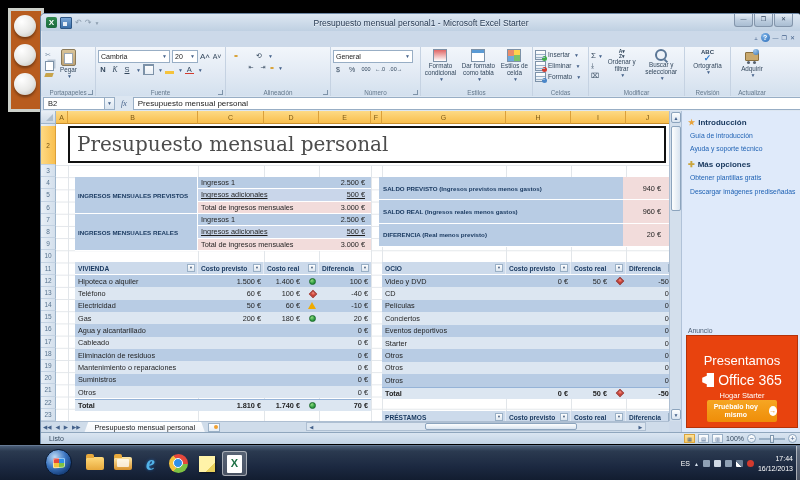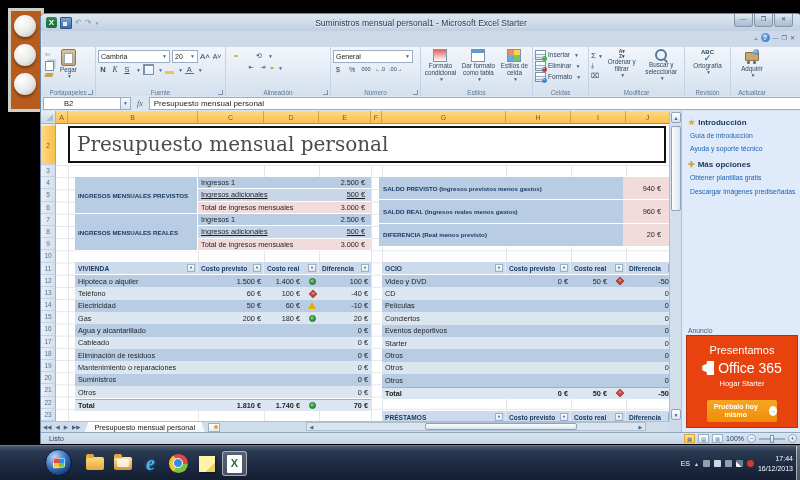--- a/index.html
+++ b/index.html
@@ -69,21 +69,21 @@
   .cart-ic::after{content:"";position:absolute;right:-1px;top:-4px;width:6px;height:6px;border-radius:50%;background:radial-gradient(circle at 35% 30%,#9cc4ea,#3a78b8);}
   .cellrow{display:flex;align-items:center;gap:2px;font-size:6.5px;color:#33475c;height:11px;}
   .mini-grid{width:9px;height:8px;border:1px solid #7d92a8;background:linear-gradient(#fff,#dfe8f2);position:relative;}
   .mini-grid::after{content:"";position:absolute;left:0;right:0;top:3px;height:1px;background:#9ab0c6;box-shadow:0 3px 0 #9ab0c6;}
   .dot-g{position:absolute;right:-2px;bottom:-2px;width:5px;height:5px;border-radius:50%;background:#3fae49;color:#fff;font-size:4px;line-height:5px;text-align:center;}
   .dot-r{position:absolute;right:-2px;bottom:-2px;width:5px;height:5px;border-radius:50%;background:#d23a2e;}
   .dot-b{position:absolute;right:-2px;bottom:-2px;width:5px;height:5px;border-radius:50%;background:#4a86c8;}
 
   
   #fbar{left:0;top:82px;width:100%;height:15px;background:#dce6f1;border-bottom:1px solid #aebfd2;display:flex;align-items:center;}
-  #namebox{width:56px;height:11px;background:#fff;border:1px solid #98aec5;margin-left:2px;font-size:7.5px;line-height:11px;padding-left:20px;color:#222;}
+  #namebox{width:56px;height:11px;background:#fff;border:1px solid #98aec5;margin-left:2px;font-size:7.5px;line-height:11px;padding-left:4px;color:#222;}
   .nb-dd{width:9px;height:11px;border:1px solid #98aec5;border-left:none;background:linear-gradient(#f4f8fc,#dbe5f0);font-size:5px;color:#44618a;text-align:center;line-height:11px;}
   #fx{font-size:8px;font-style:italic;font-family:"Liberation Serif",serif;color:#44618a;padding:0 6px;}
   #finput{flex:1;height:11px;background:#fff;border:1px solid #98aec5;border-right:none;font-size:8px;line-height:11px;padding-left:4px;color:#222;}
 
   
   #corner{left:0;top:97px;width:15px;height:13px;background:linear-gradient(#e9eff6,#cdd9e6);border-right:1px solid #9fb6cc;border-bottom:1px solid #9fb6cc;box-sizing:border-box;}
   #corner::after{content:"";position:absolute;right:2px;bottom:2px;border-left:7px solid transparent;border-bottom:7px solid #aebecd;}
   #colhead{left:15px;top:97px;width:613px;height:13px;display:flex;}
   .chcell{height:13px;box-sizing:border-box;background:linear-gradient(#fdda85,#f9bf4e);border-right:1px solid #dba03a;border-bottom:1px solid #c98f2d;
           font-size:7px;color:#7c5a17;text-align:center;line-height:13px;}
@@ -168,21 +168,21 @@
   #pane{left:640px;top:97px;width:120px;height:321px;background:#dfeafa;border-left:1px solid #b0c2d8;box-sizing:border-box;overflow:hidden;}
   .psec{margin:7px 0 0 6px;}
   .ptitle{font-size:8px;font-weight:bold;color:#16365c;display:flex;align-items:center;gap:3px;}
   .plink{font-size:6.8px;color:#1f62b4;margin:4px 0 0 2px;line-height:1.35;width:108px;}
   .pico{color:#e8a33b;font-size:8px;line-height:8px;}
   .pico.plus{color:#caa53d;font-weight:bold;}
   .mini-cart2{display:inline-block;width:9px;height:5px;background:#f5c86e;border:1px solid #c08a2e;position:relative;box-sizing:border-box;}
   .mini-cart2::after{content:"";position:absolute;left:1px;bottom:-3px;width:2px;height:2px;border-radius:50%;background:#6b5a33;box-shadow:4px 0 0 #6b5a33;}
   #anuncio{position:absolute;left:6px;top:216px;font-size:6.8px;color:#4a5d74;}
   #ad{position:absolute;left:4px;top:224px;width:112px;height:93px;background:#e8430e;border:1px solid #b53208;box-sizing:border-box;text-align:center;color:#fff;}
-  #ad .intro{font-size:11px;margin-top:8px;}
+  #ad .intro{font-size:13px;margin-top:17px;}
   #ad .prodrow{display:flex;align-items:center;justify-content:center;gap:4px;margin-top:4px;}
   .off-logo{width:12px;height:14px;background:#fff;clip-path:polygon(38% 0,100% 0,100% 100%,38% 100%,38% 80%,0 66%,0 34%,38% 20%);}
   #ad .prod{font-size:14px;}
   #ad .edition{font-size:7.5px;margin-top:3px;}
   #ad-btn{position:absolute;left:20px;bottom:5px;width:70px;height:22px;background:linear-gradient(#f6a623,#ef8d08);border-radius:2px;
           display:flex;align-items:center;justify-content:center;gap:4px;}
   #ad-btn .t{font-size:7px;font-weight:bold;color:#fff;line-height:1.15;text-align:center;}
   .arr-cir{width:10px;height:10px;border-radius:50%;background:#fff;color:#ef8d08;font-size:7px;line-height:10px;text-align:center;font-weight:bold;}
 
   
@@ -228,21 +228,21 @@
   <div class="abs" id="win">
 
     <div class="abs" id="titlebar">
       <div class="qat">
         <span class="xl-logo">X</span>
         <span class="qat-save"></span>
         <span class="qat-glyph">↶</span>
         <span class="qat-glyph">↷</span>
         <span class="qat-glyph" style="font-size:5px">▼</span>
       </div>
-      <span id="title-text">Suministros mensual personal1  -  Microsoft Excel Starter</span>
+      <span id="title-text">Presupuesto mensual personal1  -  Microsoft Excel Starter</span>
       <div class="winbtns">
         <span class="wbtn">—</span>
         <span class="wbtn">❐</span>
         <span class="wbtn">✕</span>
       </div>
     </div>
 
     <div class="ribbon-minis">
       <span class="rm">▵</span>
       <span class="help-q">?</span>

